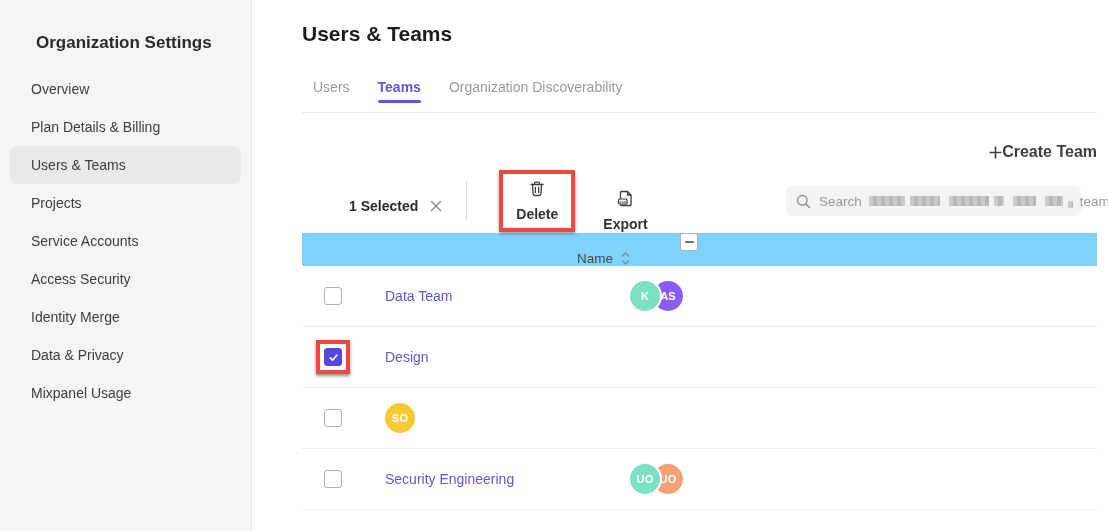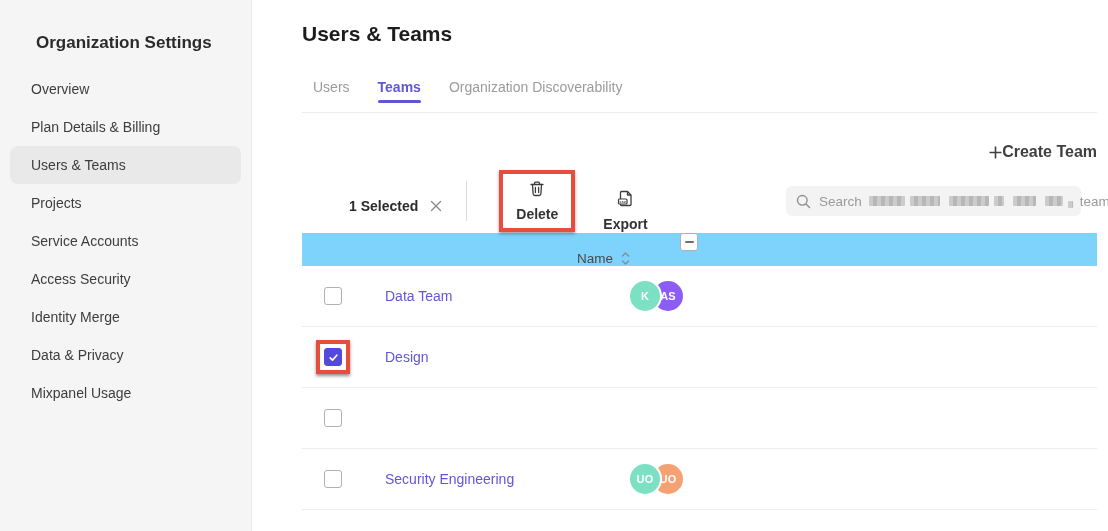--- a/index.html
+++ b/index.html
@@ -228,20 +228,25 @@
         <div class="cell-name">
           <span class="team-link">Design</span>
         </div>
         <div class="cell-avatars"></div>
       </div>
 
       <div class="row">
         <div class="cell-check">
           <div class="cb"></div>
         </div>
+        <div class="cell-avatars">
+          <span class="avatar-stack">
+            <span class="avatar" style="background-color: rgb(247, 201, 51);">SO</span>
+          </span>
+        </div>
       </div>
 
       <div class="row">
         <div class="cell-check">
           <div class="cb"></div>
         </div>
         <div class="cell-name">
           <span class="team-link">Security Engineering</span>
         </div>
         <div class="cell-avatars">

